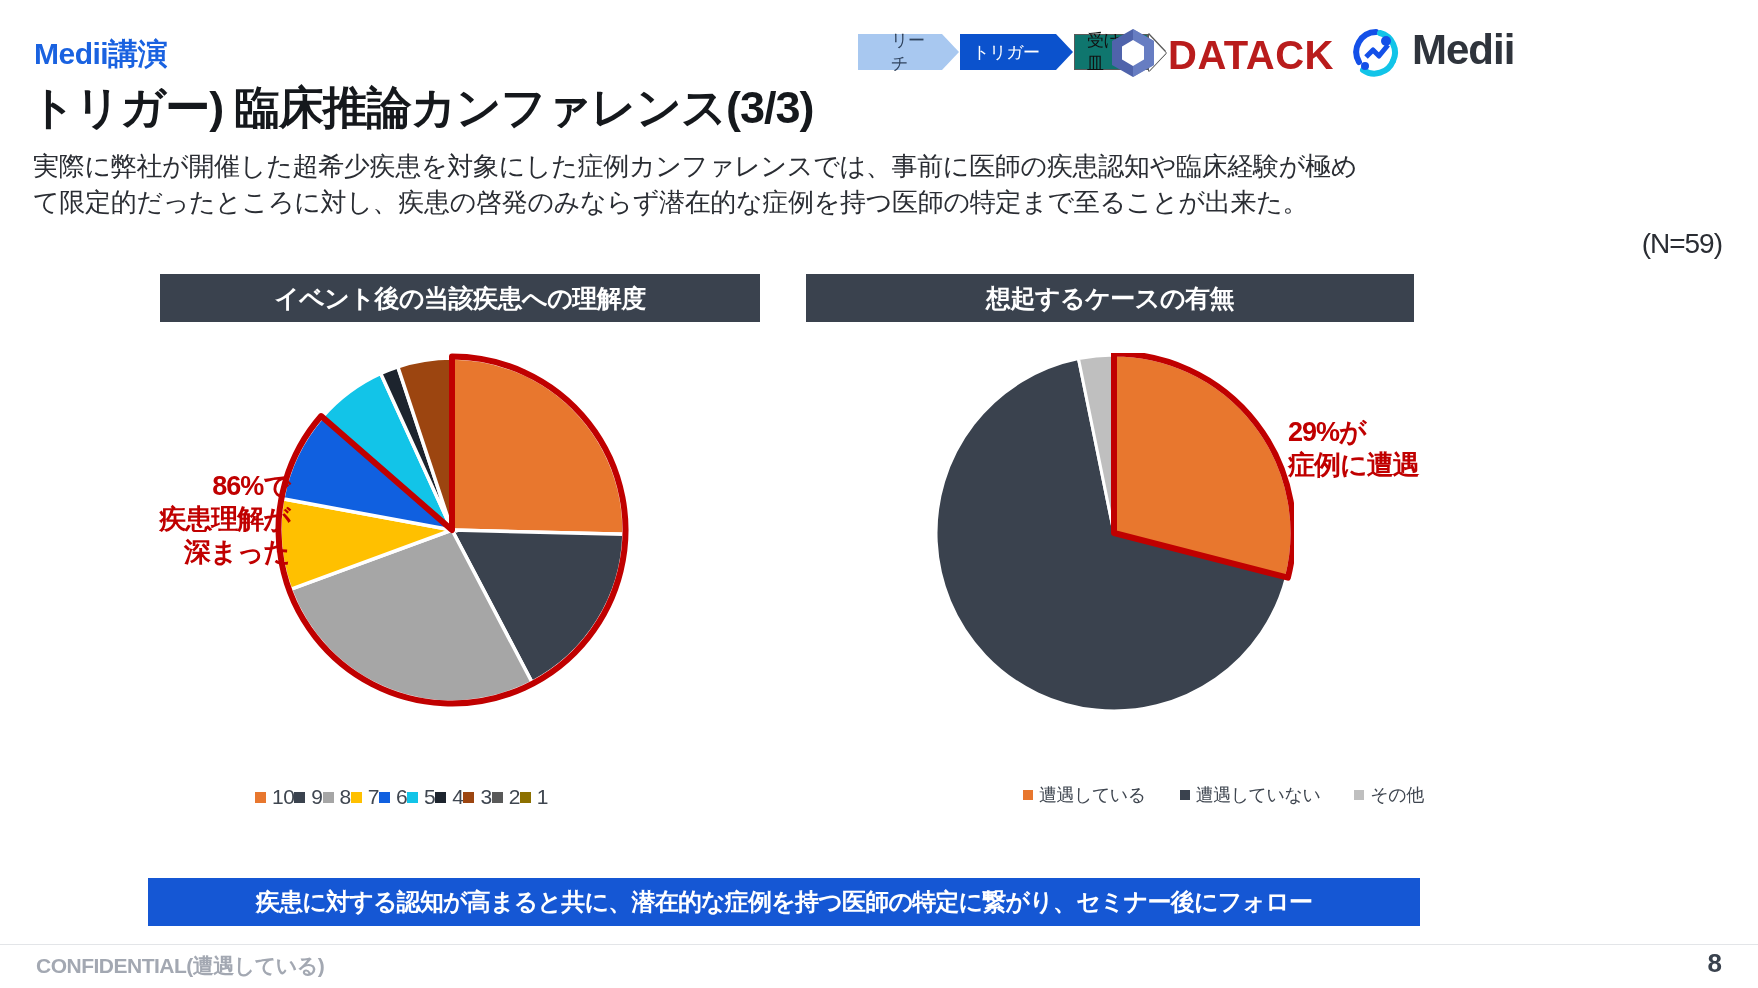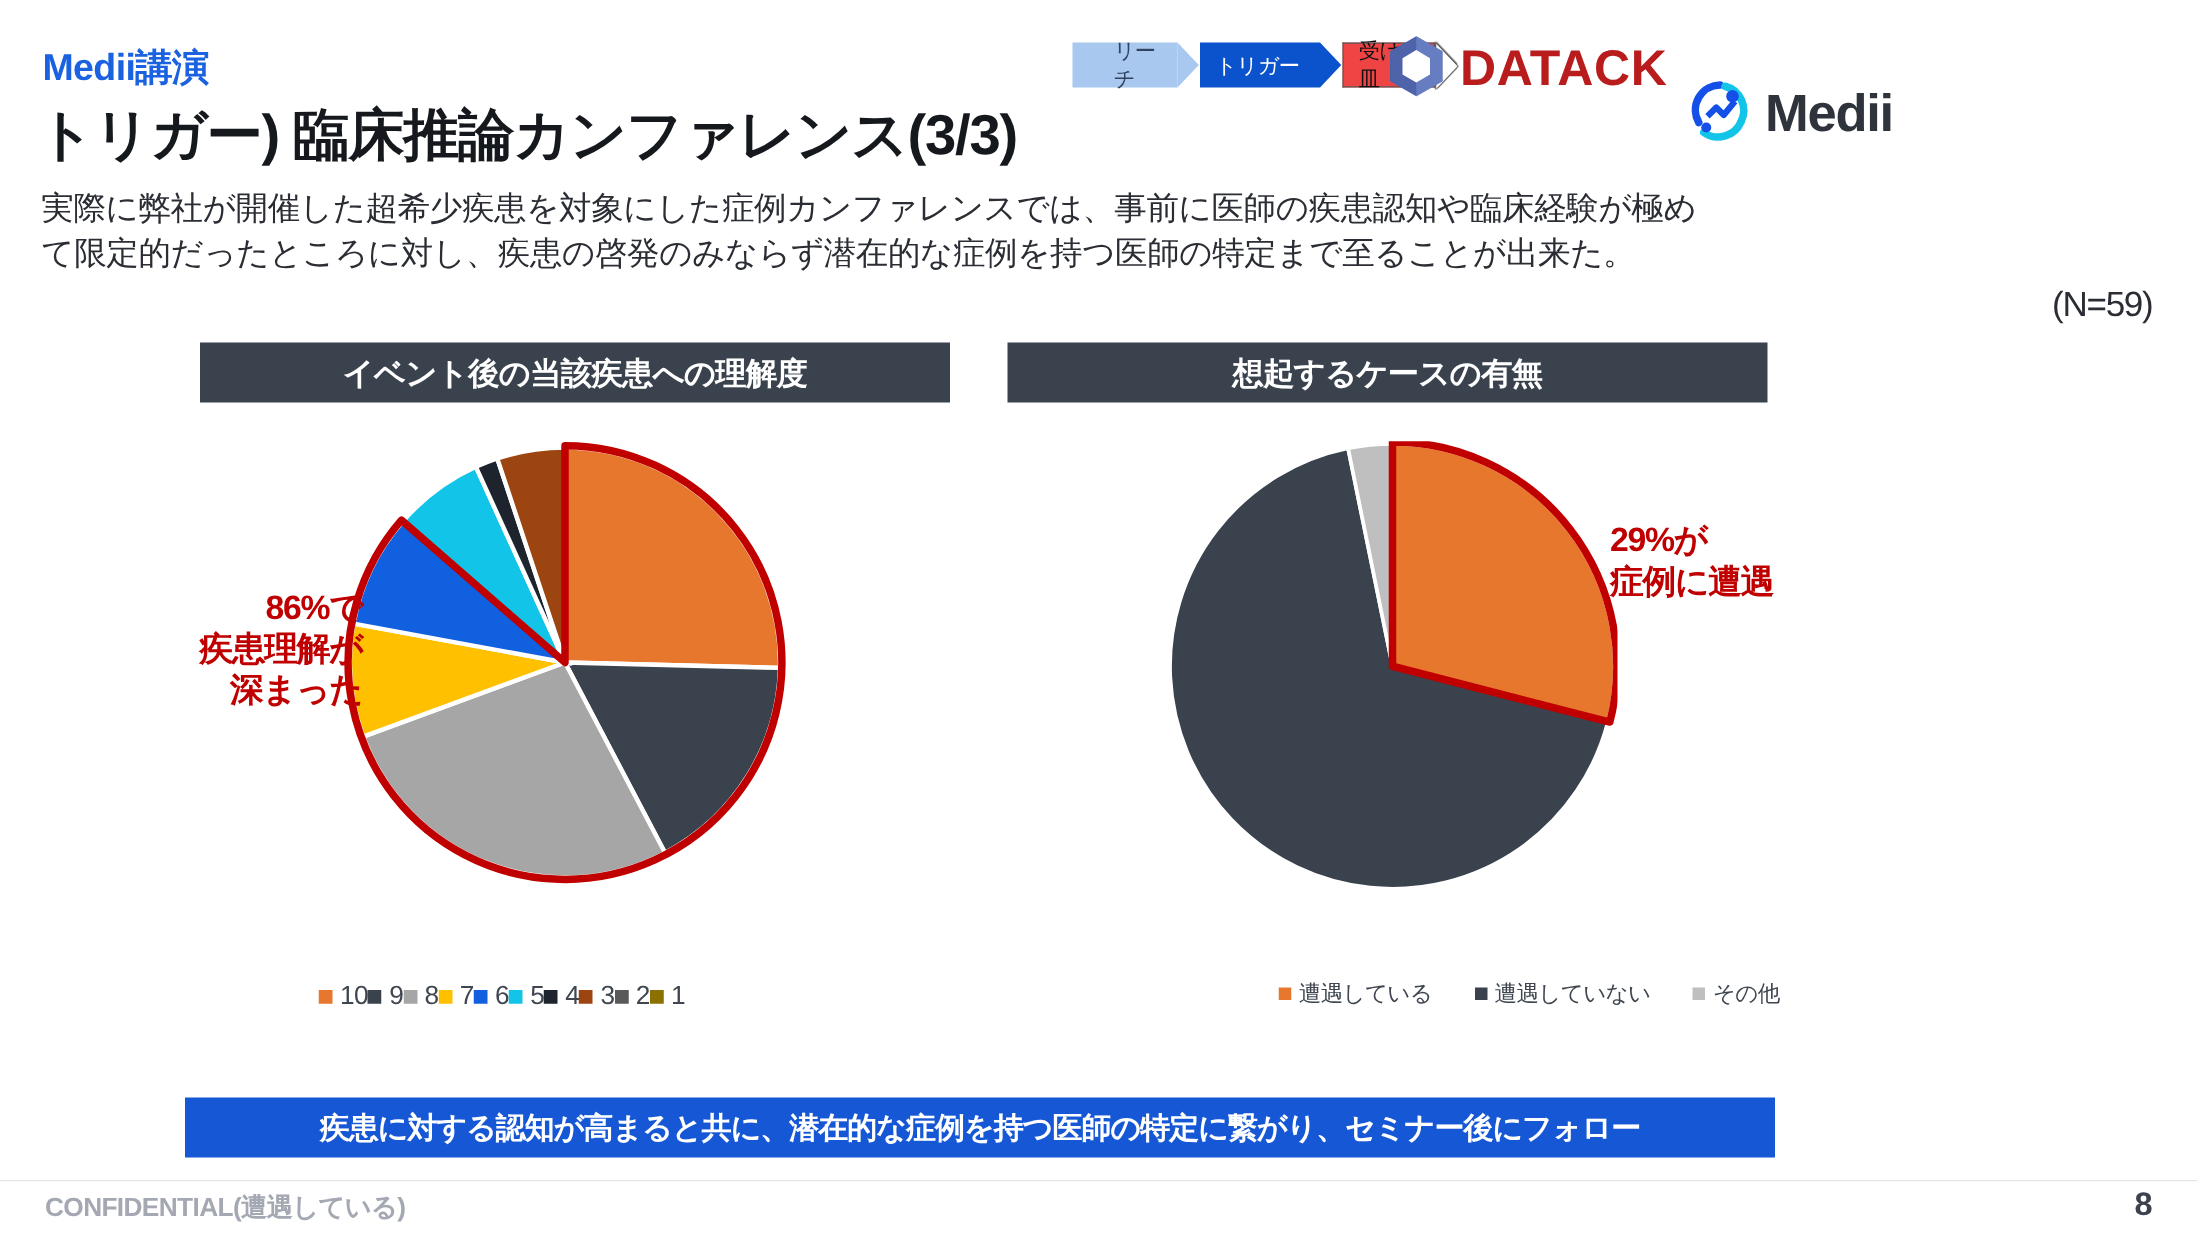--- a/index.html
+++ b/index.html
@@ -34,29 +34,29 @@
     font-size: 17px; letter-spacing: -0.5px; padding: 0 16px 0 12px; margin-right: 2px;
   }
   .chev::after {
     content: ""; position: absolute; right: -17px; top: 0;
     border-top: 18px solid transparent; border-bottom: 18px solid transparent;
     border-left: 17px solid var(--bg);
   }
   .chev.c1 { --bg:#a8c8f0; background: var(--bg); color:#30445f; width: 84px; padding-left: 33px; }
   .chev.c2 { --bg:#0b52cd; background: var(--bg); color:#ffffff; width: 96px; margin-left:16px; }
   .chev.c3 {
-    --bg:#ffffff; background:#ef4444; color:#111; width: 74px; margin-left:16px;
+    --bg:#ffffff; background:#0f766e; color:#111; width: 74px; margin-left:16px;
     border:1.5px solid #5a5a5a; border-right:none;
   }
   .chev.c3::after { right:-18px; border-left-color:#ffffff; filter: drop-shadow(1.2px 0 0 #5a5a5a) drop-shadow(-0.6px 1.2px 0 #5a5a5a) drop-shadow(-0.6px -1.2px 0 #5a5a5a); }
 
   
   .datack { position: absolute; left: 1110px; top: 28px; display:flex; align-items:center; gap: 12px; }
   .datack-word { font-size: 40px; font-weight: 700; color:#b91c1c; letter-spacing: 0.5px; }
-  .medii { position: absolute; left: 1350px; top: 26px; display:flex; align-items:center; gap: 10px; margin-top: 36px; }
+  .medii { position: absolute; left: 1350px; top: 26px; display:flex; gap: 10px; }
   .medii-word { font-size: 42px; font-weight: 700; color:#2f343c; letter-spacing: -1px; }
 
   
   .n-label {
     position: absolute; right: 36px; top: 228px;
     font-size: 28px; color:#2a2d33; letter-spacing: -1px;
   }
 
   
   .panel-title {

